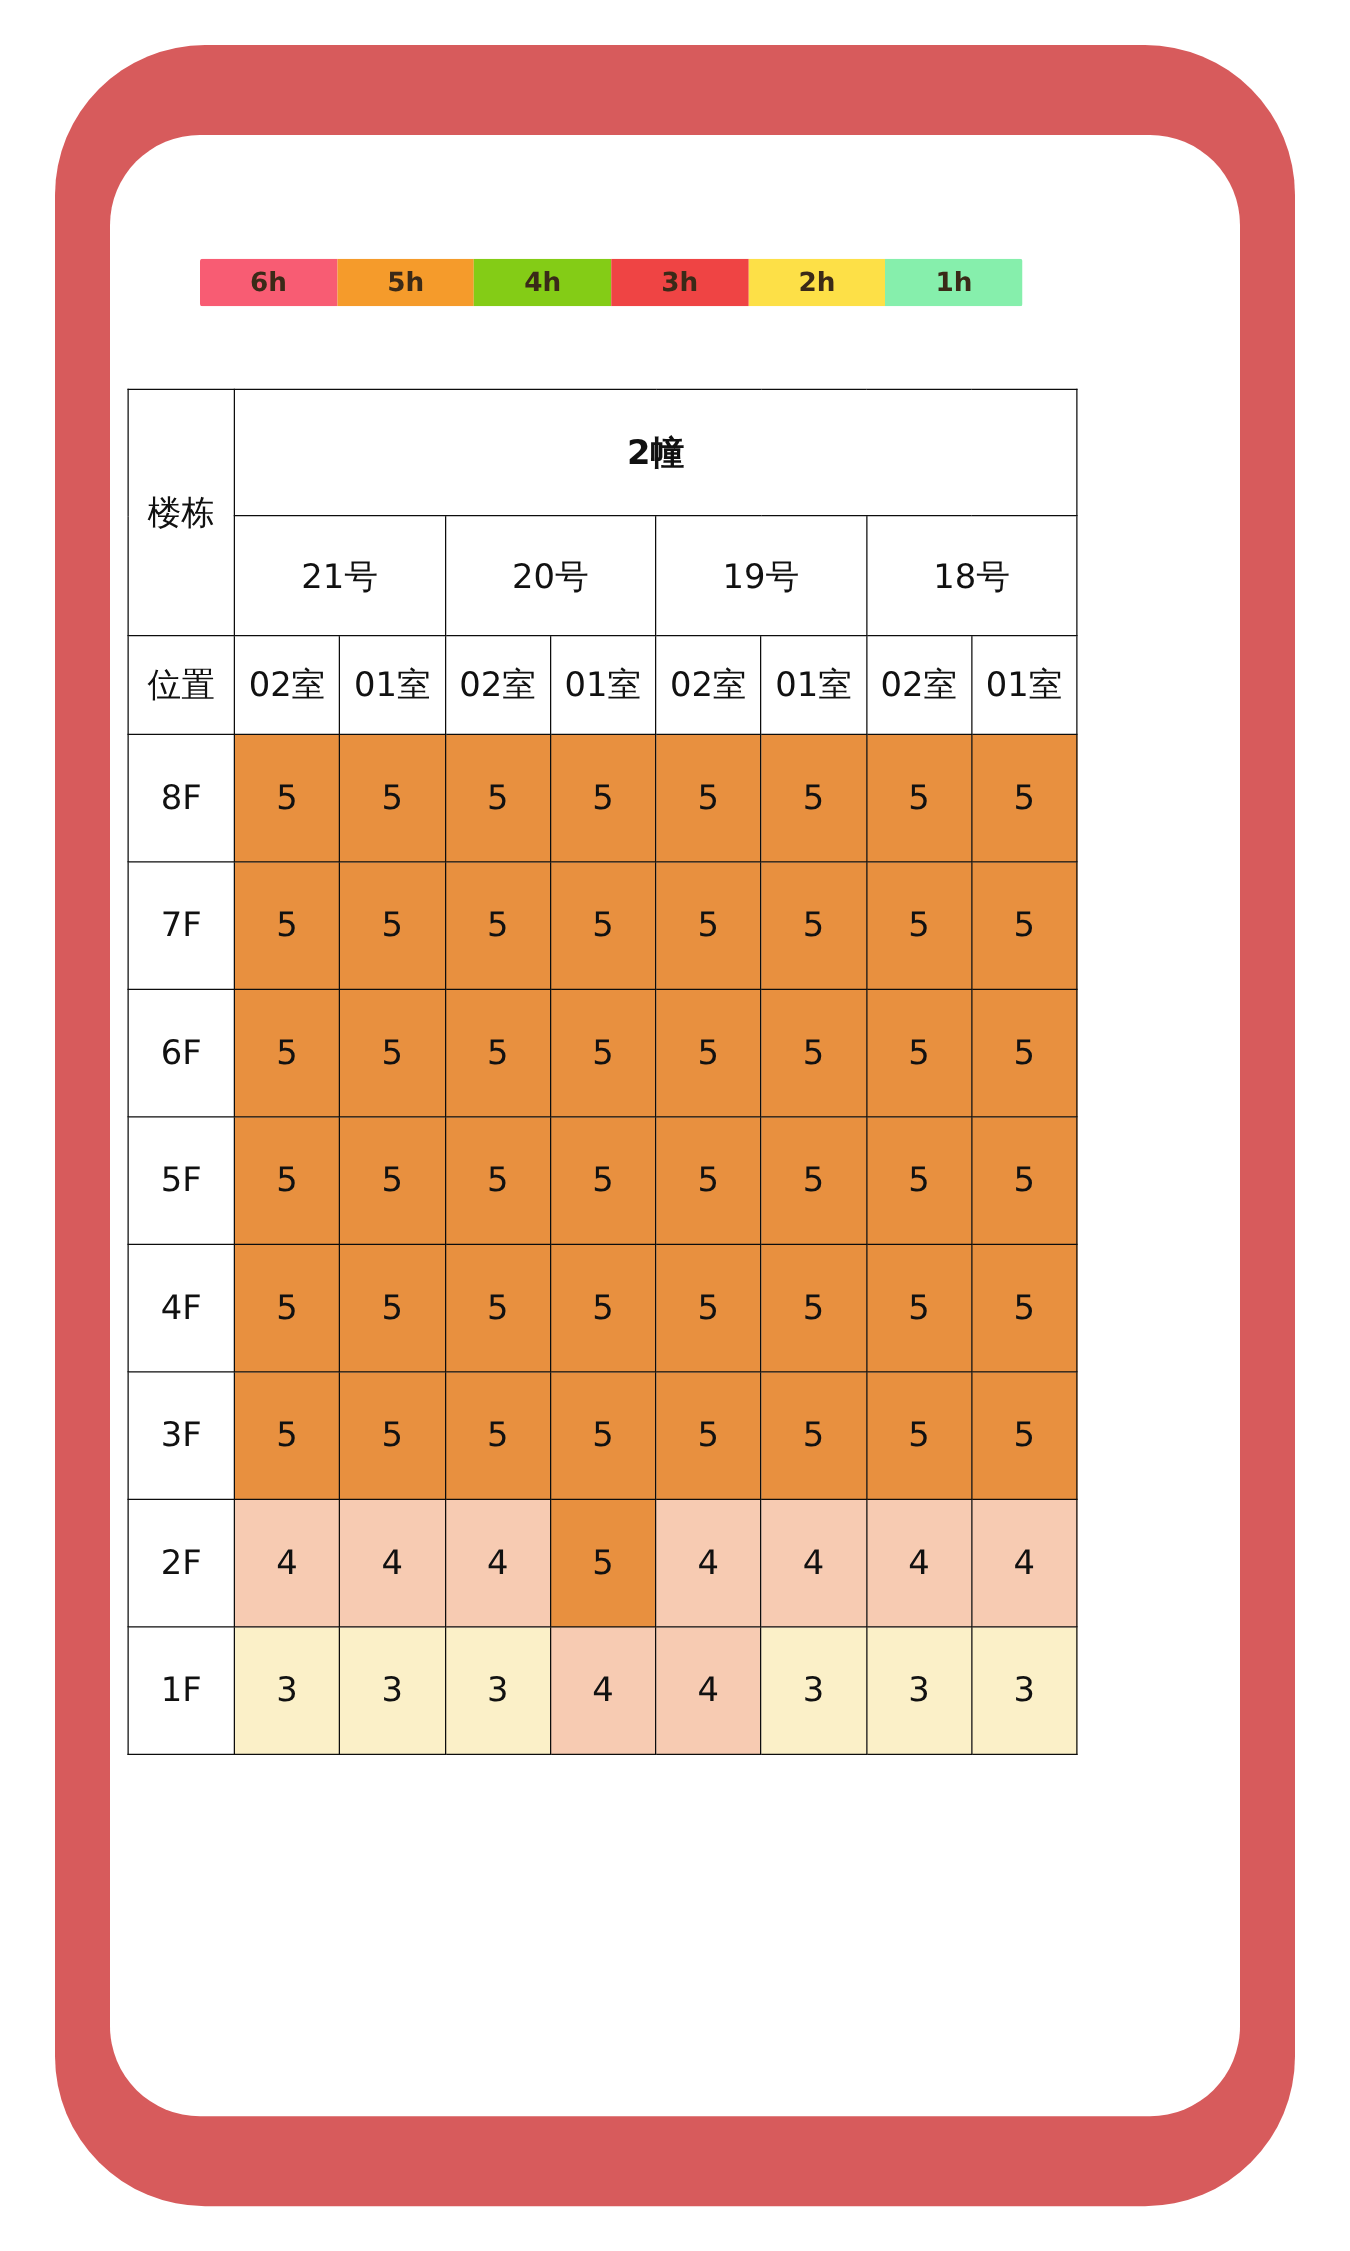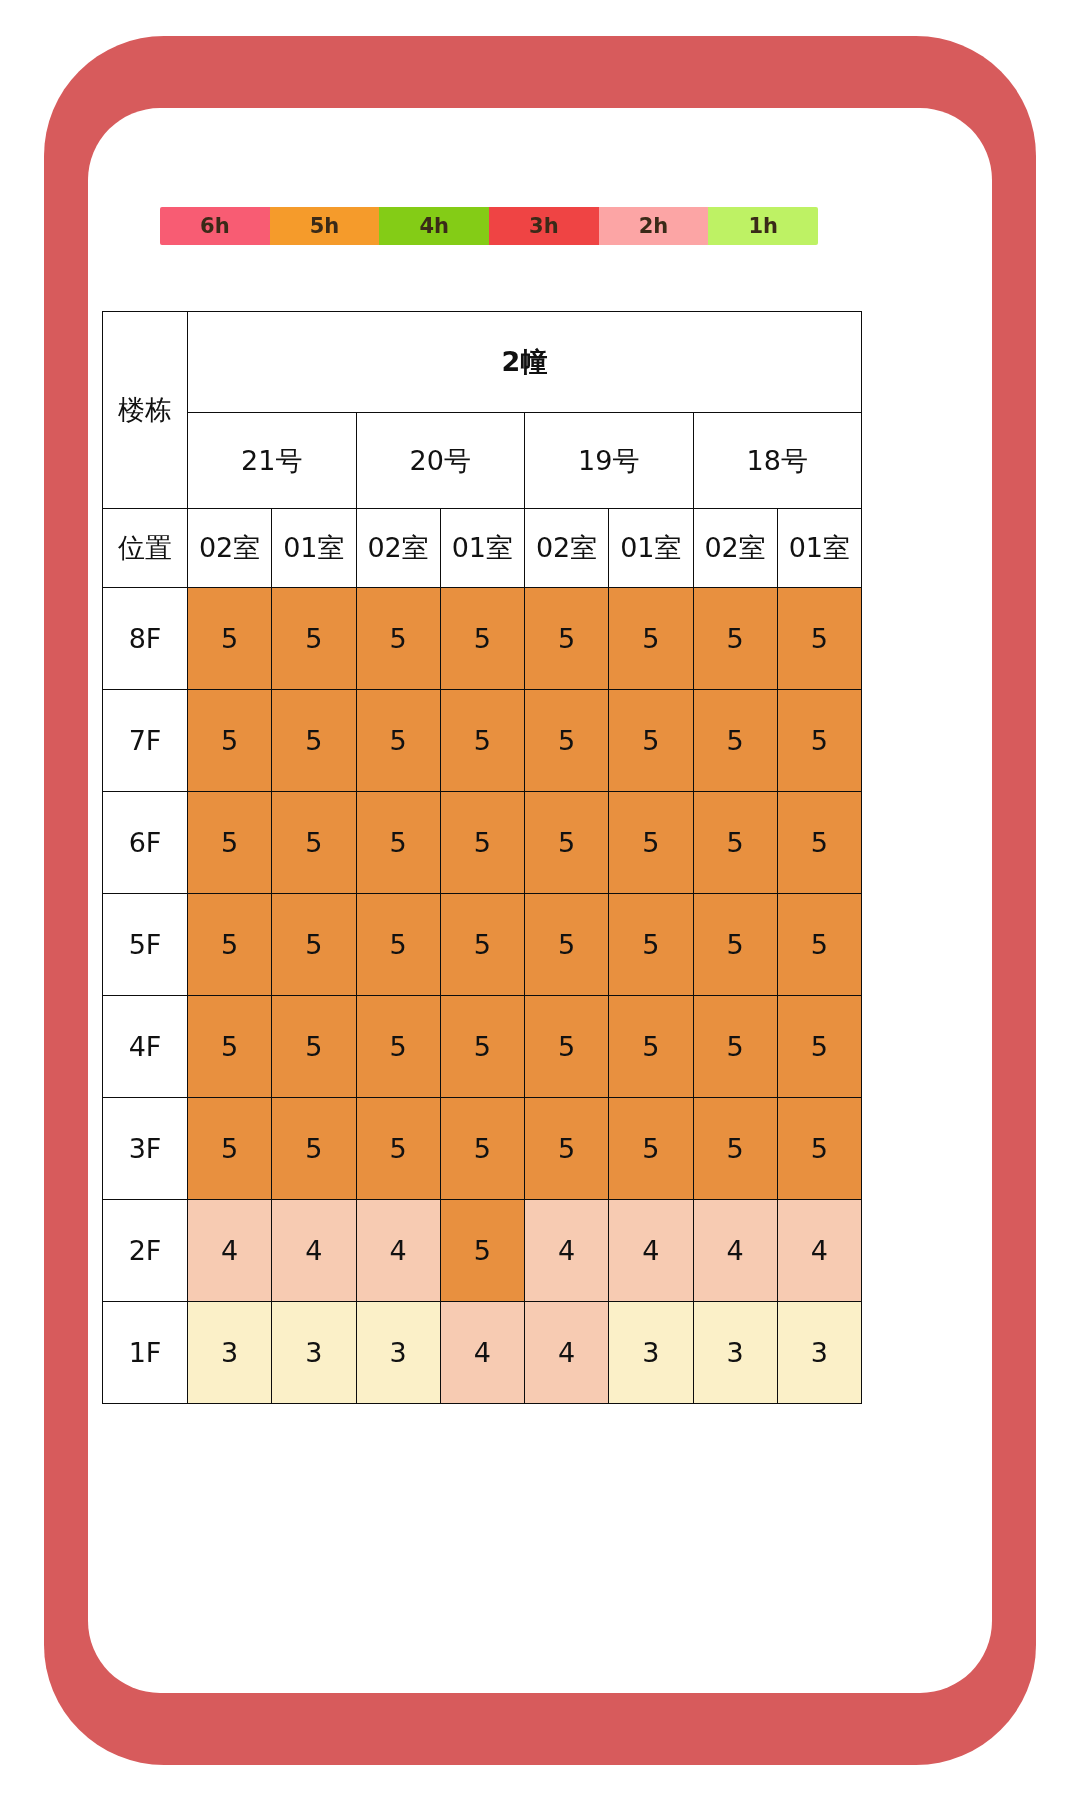--- a/index.html
+++ b/index.html
@@ -87,22 +87,22 @@
 <div id="page">
 
   <div class="frame-outer"></div>
   <div class="frame-inner"></div>
 
   <div class="legend" id="legend">
       <div class="legend-seg" style="background: rgb(248, 92, 115);">6h</div>
       <div class="legend-seg" style="background: rgb(245, 155, 43);">5h</div>
       <div class="legend-seg" style="background: #84cc16;">4h</div>
       <div class="legend-seg" style="background: #ef4444;">3h</div>
-      <div class="legend-seg" style="background: #fca5a5;">2h</div>
-      <div class="legend-seg" style="background: #bef264;">1h</div>
+      <div class="legend-seg" style="background: #fde047;">2h</div>
+      <div class="legend-seg" style="background: #86efac;">1h</div>
     </div>
 
   <div class="tbl-wrap">
     <table class="grid" id="grid">
       <tbody id="grid-body">
           <tr>
             <td class="col-floor sidelabel" rowspan="2" colspan="1">楼栋</td>
             <td class="hdr-top" colspan="8">2幢</td>
           </tr>
           <tr>

